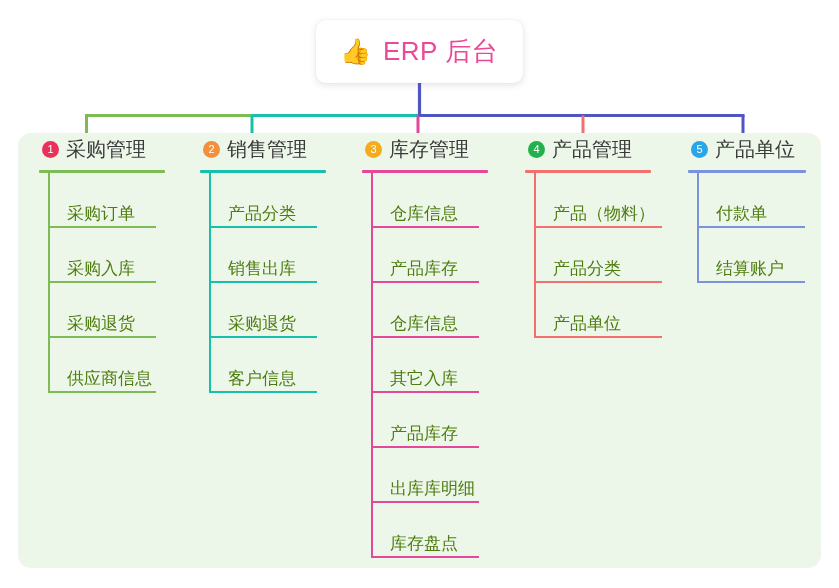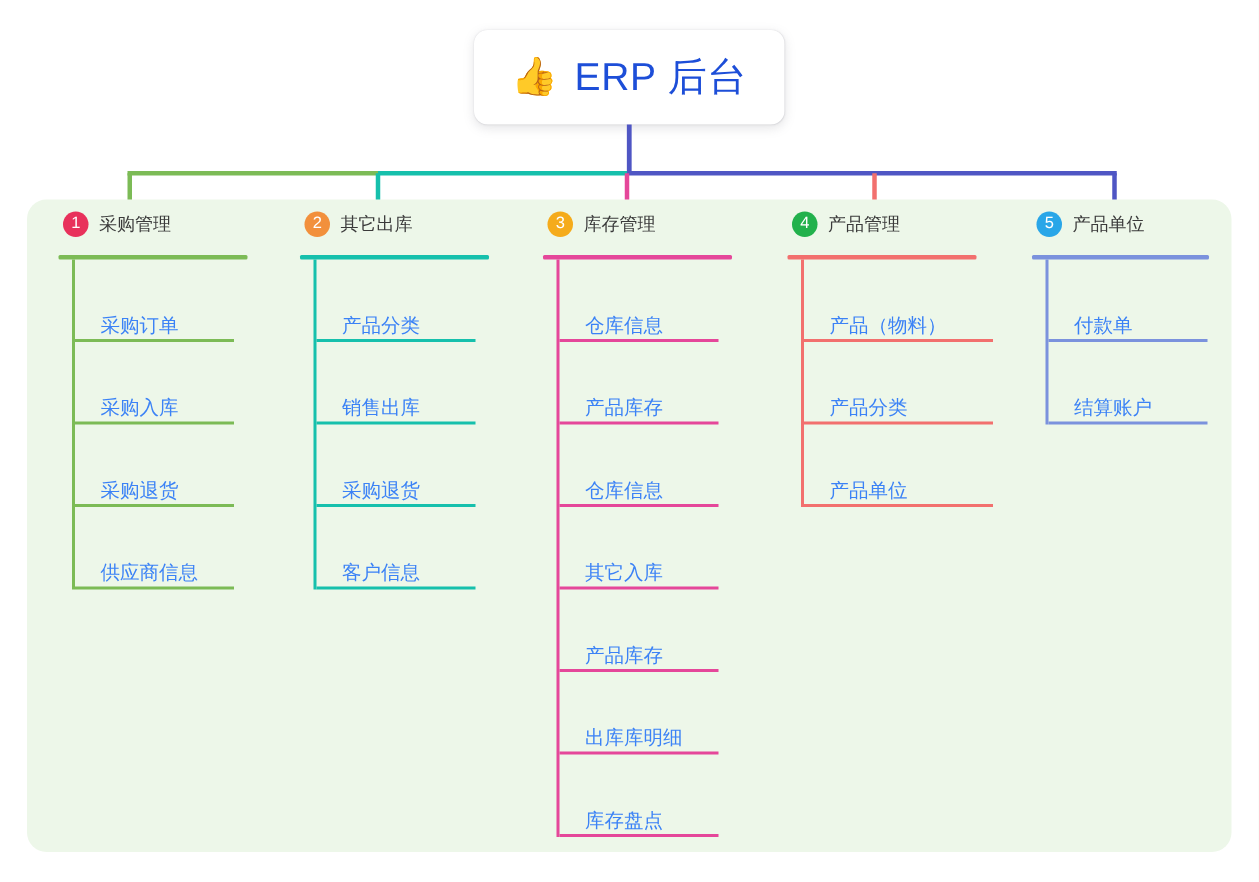--- a/index.html
+++ b/index.html
@@ -34,21 +34,21 @@
     box-sizing: border-box;
   }
   #root-card .thumb {
     font-size: 25px;
     line-height: 1;
     display: inline-block;
   }
   #root-card .root-title {
     font-size: 26px;
     letter-spacing: 0.5px;
-    color: #1d4ed8;
+    color: #ec4899;
     white-space: nowrap;
     text-align: right;
   }
 
   
   #connectors {
     position: absolute;
     left: 0;
     top: 0;
     width: 839px;
@@ -100,21 +100,21 @@
     height: 17px;
     border-radius: 50%;
     color: #ffffff;
     font-size: 11px;
     line-height: 17px;
     text-align: center;
     font-weight: normal;
     flex: 0 0 auto;
   }
   .col-title {
-    font-size: 12px;
+    font-size: 20px;
     color: #3a3a3a;
     white-space: nowrap;
   }
   .head-rule {
     height: 3px;
     border-radius: 1px;
     margin-top: 5px;
     margin-left: 0px;
   }
 
@@ -133,22 +133,22 @@
   .leaf {
     position: relative;
     height: 55px;
     box-sizing: border-box;
     padding-left: 19px;
     display: flex;
     align-items: flex-end;
     width: 108px;
   }
   .leaf-label {
-    font-size: 13px;
-    color: #3b82f6;
+    font-size: 17px;
+    color: #4d7c0f;
     white-space: nowrap;
     padding-bottom: 4px;
     line-height: 1.1;
   }
   .leaf-rule {
     position: absolute;
     left: 2px;
     bottom: 0;
     height: 2px;
     width: 106px;
@@ -201,21 +201,21 @@
         </div>
         <div class="leaf">
           <span class="leaf-label">供应商信息</span>
           <div class="leaf-rule" style="background: rgb(124, 187, 86);"></div>
         </div>
       </div>
     </div>
     <div class="column col-1">
       <div class="col-head">
         <span class="badge" style="background: rgb(242, 144, 60);">2</span>
-        <span class="col-title">其它出库</span>
+        <span class="col-title">销售管理</span>
       </div>
       <div class="head-rule" style="background: rgb(22, 192, 172); width: 126px;"></div>
       <div class="leaf-list">
         <div class="spine" style="background: rgb(22, 192, 172);"></div>
         <div class="leaf">
           <span class="leaf-label">产品分类</span>
           <div class="leaf-rule" style="background: rgb(22, 192, 172);"></div>
         </div>
         <div class="leaf">
           <span class="leaf-label">销售出库</span>

